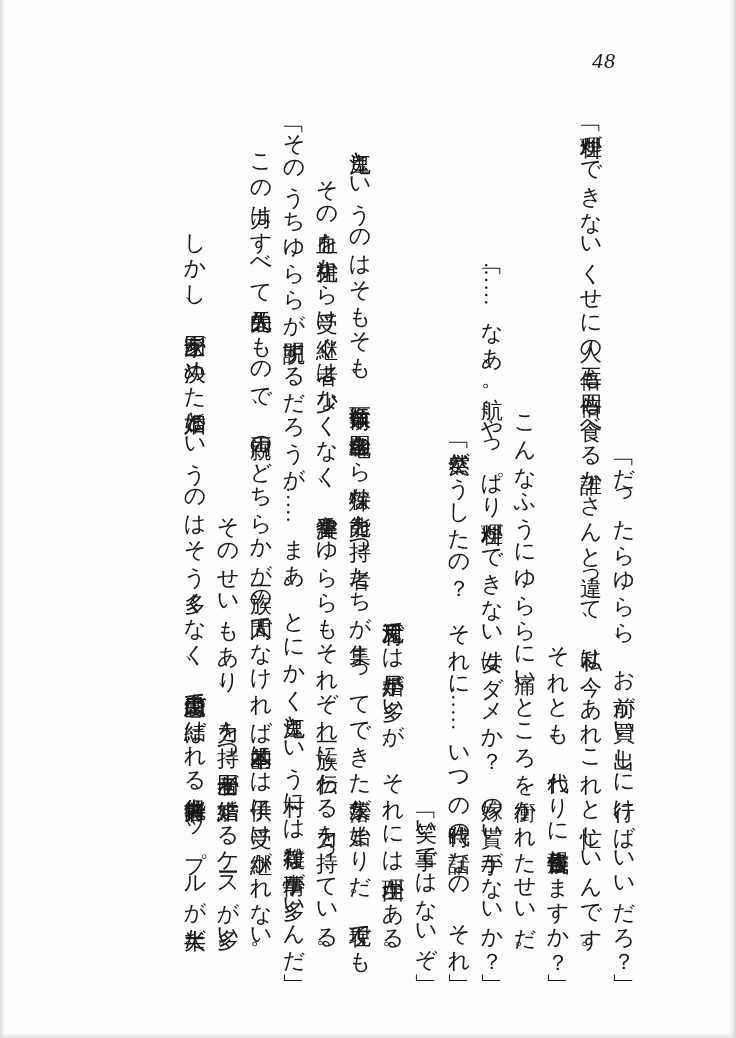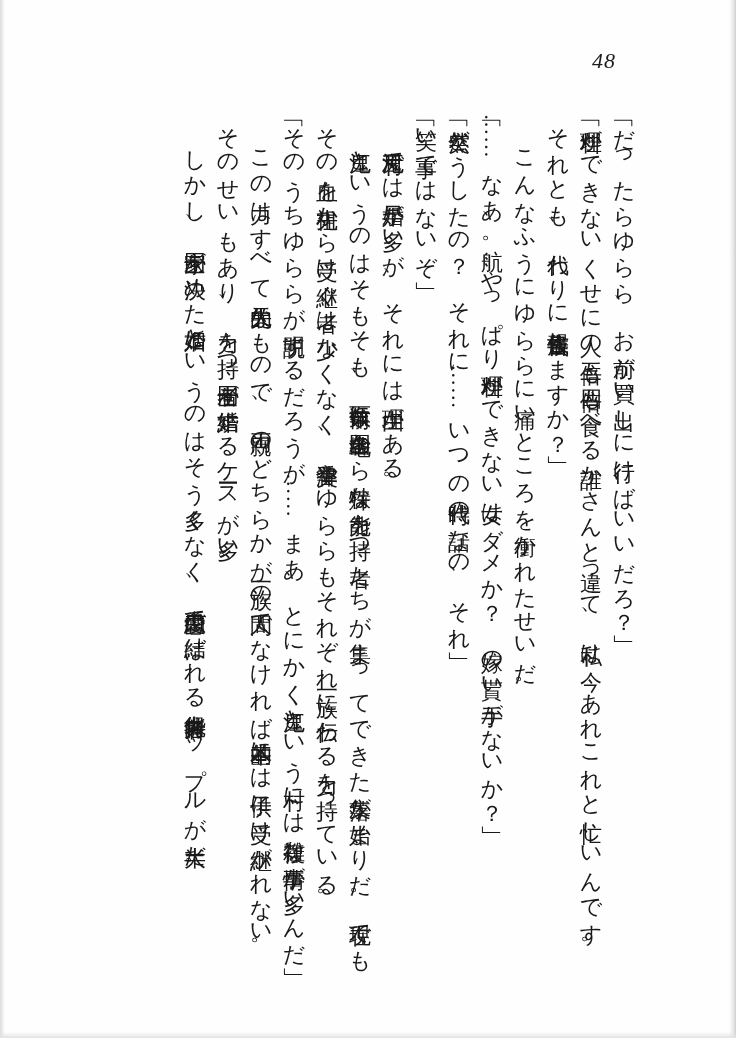--- a/index.html
+++ b/index.html
@@ -7,20 +7,21 @@
     padding: 0;
     background: #ffffff;
   }
   .page {
     position: relative;
     width: 736px;
     height: 1038px;
     background: #fefefe;
     overflow: hidden;
     font-family: "Liberation Serif", "DejaVu Serif", serif;
+    text-align: right;
   }
   
   .edge {
     position: absolute;
     pointer-events: none;
   }
   .edge.right {
     top: 0; right: 0; width: 7px; height: 100%;
     background: linear-gradient(to left, #cfcfcf 0%, #e9e9e9 40%, rgba(255,255,255,0) 100%);
   }

